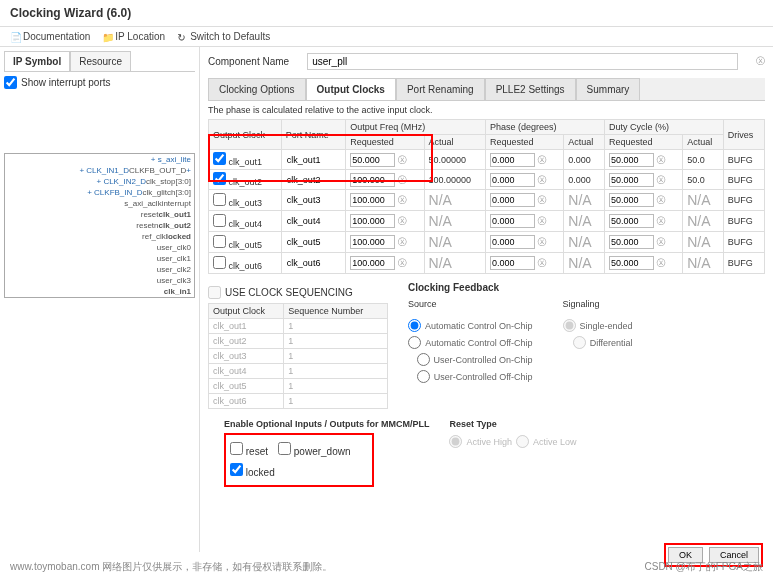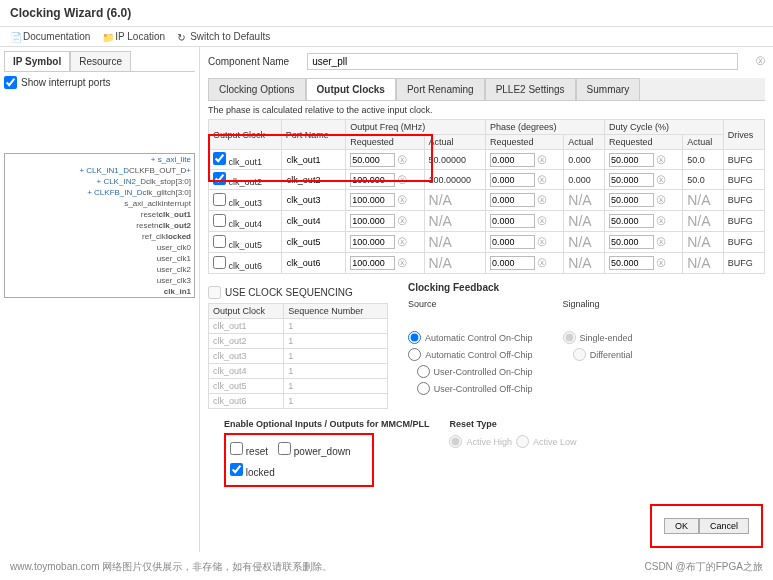--- a/index.html
+++ b/index.html
@@ -29,28 +29,28 @@
     th { background: #f5f5f5; font-weight: normal; }
     .inp { width: 45px; border: 1px solid #bbb; font-size: 9px; padding: 1px; }
     .nam { width: 45px; border: none; font-size: 9px; padding: 1px; }
     .clr-btn { color: #999; font-size: 9px; }
     .na { color: #aaa; font-size: 14px; }
     .section { margin-top: 8px; display: flex; gap: 20px; }
     .seq-block { width: 180px; }
     .fb-block { flex: 1; }
     .fb-title { font-weight: bold; font-size: 10px; margin-bottom: 6px; }
     .fb-cols { display: flex; gap: 30px; }
-    .fb-col-title { font-size: 9px; margin-bottom: 20px; }
+    .fb-col-title { font-size: 9px; margin-bottom: 8px; }
     .radio-row { display: flex; align-items: center; gap: 4px; padding: 2px 0; font-size: 9px; color: #666; justify-content: flex-end; }
     .opt-block { margin-top: 10px; display: flex; gap: 20px; margin-left: 16px; }
     .opt-title { font-weight: bold; font-size: 9px; margin-bottom: 4px; }
     .opt-box { border: 2px solid red; padding: 4px; width: 150px; }
     .opt-row { display: flex; gap: 10px; padding: 3px 0; }
     .rt-block { }
-    .footer { position: absolute; bottom: 32px; right: 10px; display: flex; border: 2px solid red; padding: 12px; }
+    .footer { position: absolute; bottom: 13px; right: 10px; display: flex; gap: 6px; border: 2px solid red; padding: 2px; }
     .btn { border: 1px solid #aaa; background: #eee; padding: 2px 10px; font-size: 9px; cursor: pointer; }
     .watermark { position: absolute; bottom: 6px; left: 10px; right: 10px; font-size: 10px; color: #888; display: flex; justify-content: space-between; }
     .red-frame1 { position: absolute; border: 2px solid red; pointer-events: none; }
   </style>
 </head>
 <body>
 
 <div class="titlebar">Clocking Wizard (6.0)</div>
 
 <div class="toolbar">

